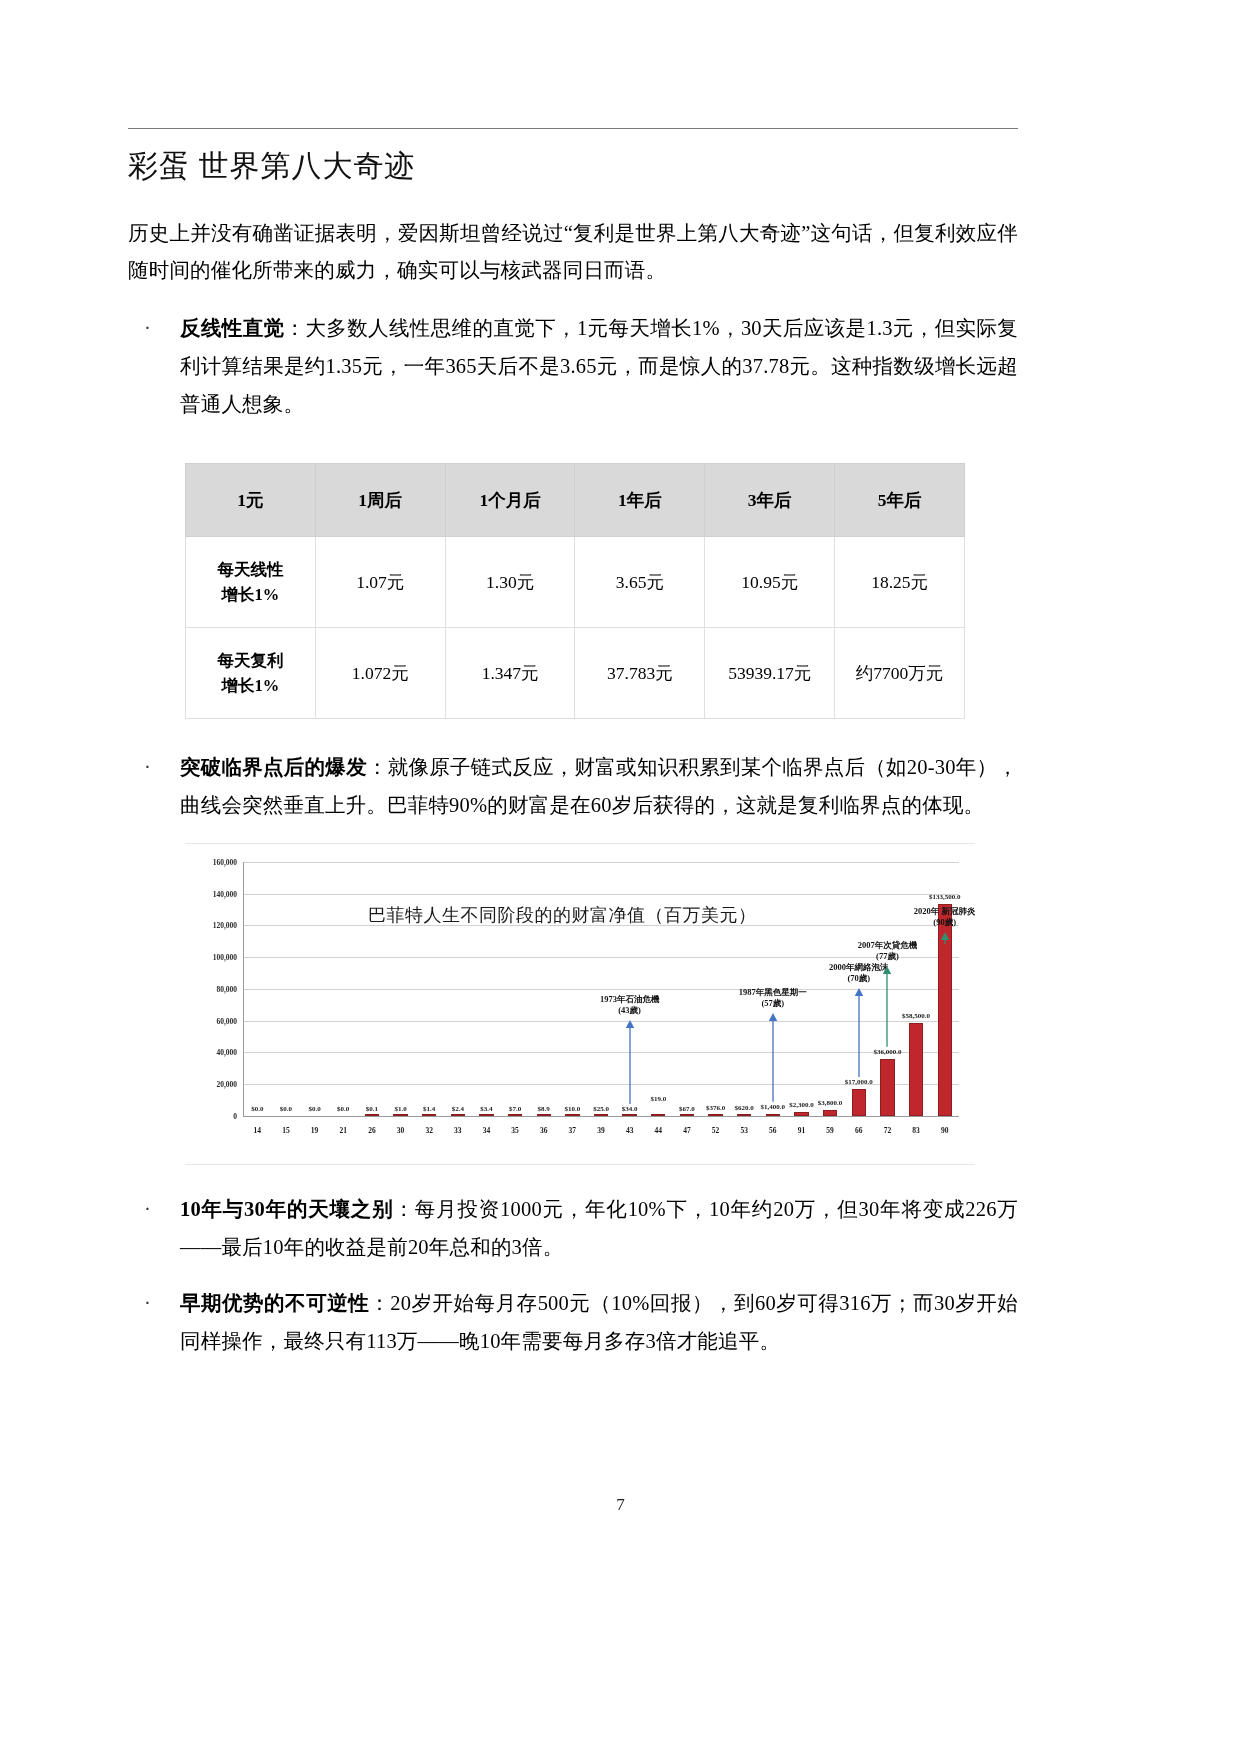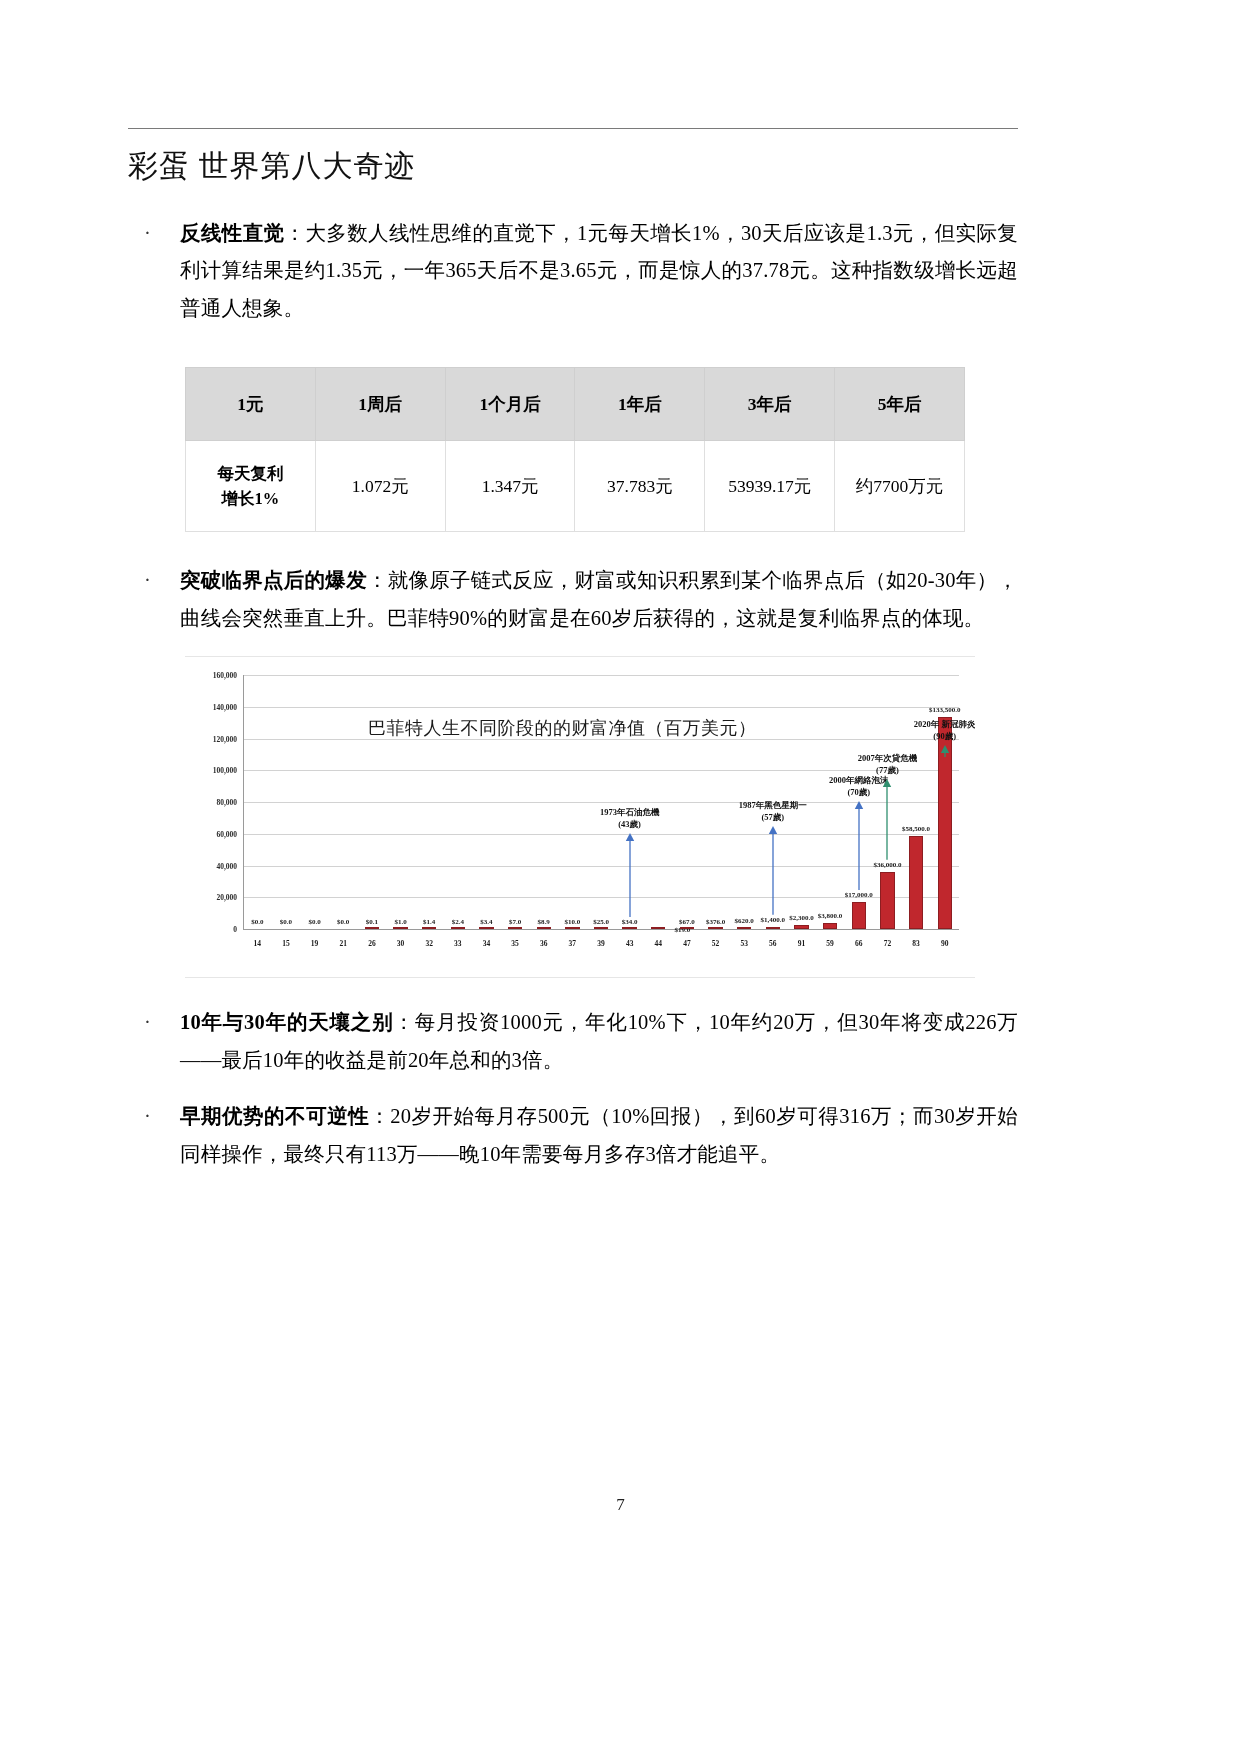--- a/index.html
+++ b/index.html
@@ -189,40 +189,52 @@
 </head>
 <body>
 
 <div class="page">
   <div class="content">
 
     <div class="top-rule"></div>
 
     <h1 class="doc-title">彩蛋 世界第八大奇迹</h1>
 
+    <p class="para">历史上并没有确凿证据表明，爱因斯坦曾经说过“复利是世界上第八大奇迹”这句话，但复利效应伴随时间的催化所带来的威力，确实可以与核武器同日而语。</p>
 
     <ul class="bullets">
       <li>
         <span class="bullet-dot">·</span><span class="b-strong">反线性直觉</span><span>：</span><span>大多数人线性思维的直觉下，1元每天增长1%，30天后应该是1.3元，但实际复利计算结果是约1.35元，一年365天后不是3.65元，而是惊人的37.78元。这种指数级增长远超普通人想象。</span>
       </li>
     </ul>
 
     <div class="tbl-wrap">
       <table class="calc-table">
         <thead>
           <tr>
             <th>1元</th>
             <th>1周后</th>
             <th>1个月后</th>
             <th>1年后</th>
             <th>3年后</th>
             <th>5年后</th>
           </tr>
         </thead>
         <tbody>
+          <tr>
+            <td class="rowhead">
+              <div>每天线性</div>
+              <div>增长1%</div>
+            </td>
+            <td>1.07元</td>
+            <td>1.30元</td>
+            <td>3.65元</td>
+            <td>10.95元</td>
+            <td>18.25元</td>
+          </tr>
           <tr>
             <td class="rowhead">
               <div>每天复利</div>
               <div>增长1%</div>
             </td>
             <td>1.072元</td>
             <td>1.347元</td>
             <td>37.783元</td>
             <td>53939.17元</td>
             <td>约7700万元</td>
@@ -292,21 +304,21 @@
           <div class="bar" style="left: 380.2px; width: 14.32px; height: 1.2px; bottom: 48px; background: rgb(192, 39, 45);"></div>
           <div class="vlabel" style="left: 387.36px; top: 260.984px;">$10.0</div>
           <div class="xtick" style="left: 387.36px; top: 282px;">37</div>
           <div class="bar" style="left: 408.84px; width: 14.32px; height: 1.2px; bottom: 48px; background: rgb(192, 39, 45);"></div>
           <div class="vlabel" style="left: 416px; top: 260.96px;">$25.0</div>
           <div class="xtick" style="left: 416px; top: 282px;">39</div>
           <div class="bar" style="left: 437.48px; width: 14.32px; height: 1.2px; bottom: 48px; background: rgb(192, 39, 45);"></div>
           <div class="vlabel" style="left: 444.64px; top: 260.946px;">$34.0</div>
           <div class="xtick" style="left: 444.64px; top: 282px;">43</div>
           <div class="bar" style="left: 466.12px; width: 14.32px; height: 1.2px; bottom: 48px; background: rgb(192, 39, 45);"></div>
-          <div class="vlabel" style="left: 473.28px; top: 269px; margin-left: 24px;">$19.0</div>
+          <div class="vlabel" style="left: 473.28px; top: 251px;">$19.0</div>
           <div class="xtick" style="left: 473.28px; top: 282px;">44</div>
           <div class="bar" style="left: 494.76px; width: 14.32px; height: 1.2px; bottom: 48px; background: rgb(192, 39, 45);"></div>
           <div class="vlabel" style="left: 501.92px; top: 260.894px;">$67.0</div>
           <div class="xtick" style="left: 501.92px; top: 282px;">47</div>
           <div class="bar" style="left: 523.4px; width: 14.32px; height: 1.2px; bottom: 48px; background: rgb(192, 39, 45);"></div>
           <div class="vlabel" style="left: 530.56px; top: 260.403px;">$376.0</div>
           <div class="xtick" style="left: 530.56px; top: 282px;">52</div>
           <div class="bar" style="left: 552.04px; width: 14.32px; height: 1.2px; bottom: 48px; background: rgb(192, 39, 45);"></div>
           <div class="vlabel" style="left: 559.2px; top: 260.016px;">$620.0</div>
           <div class="xtick" style="left: 559.2px; top: 282px;">53</div>

